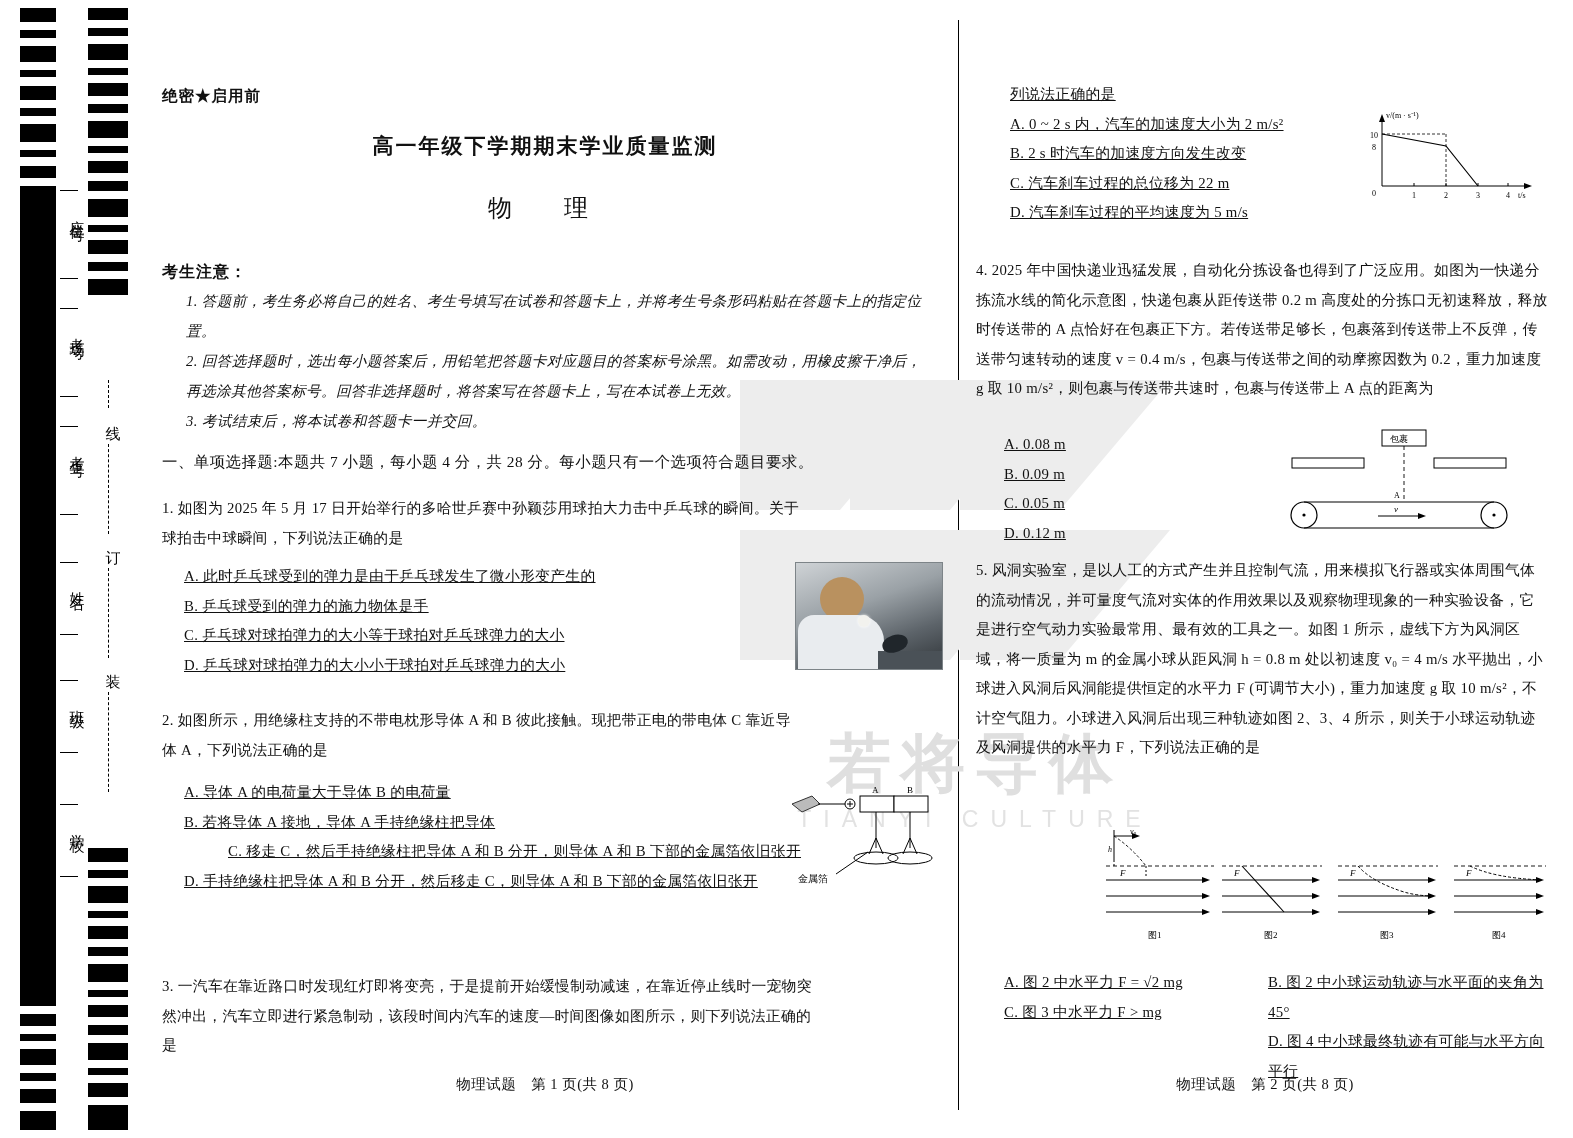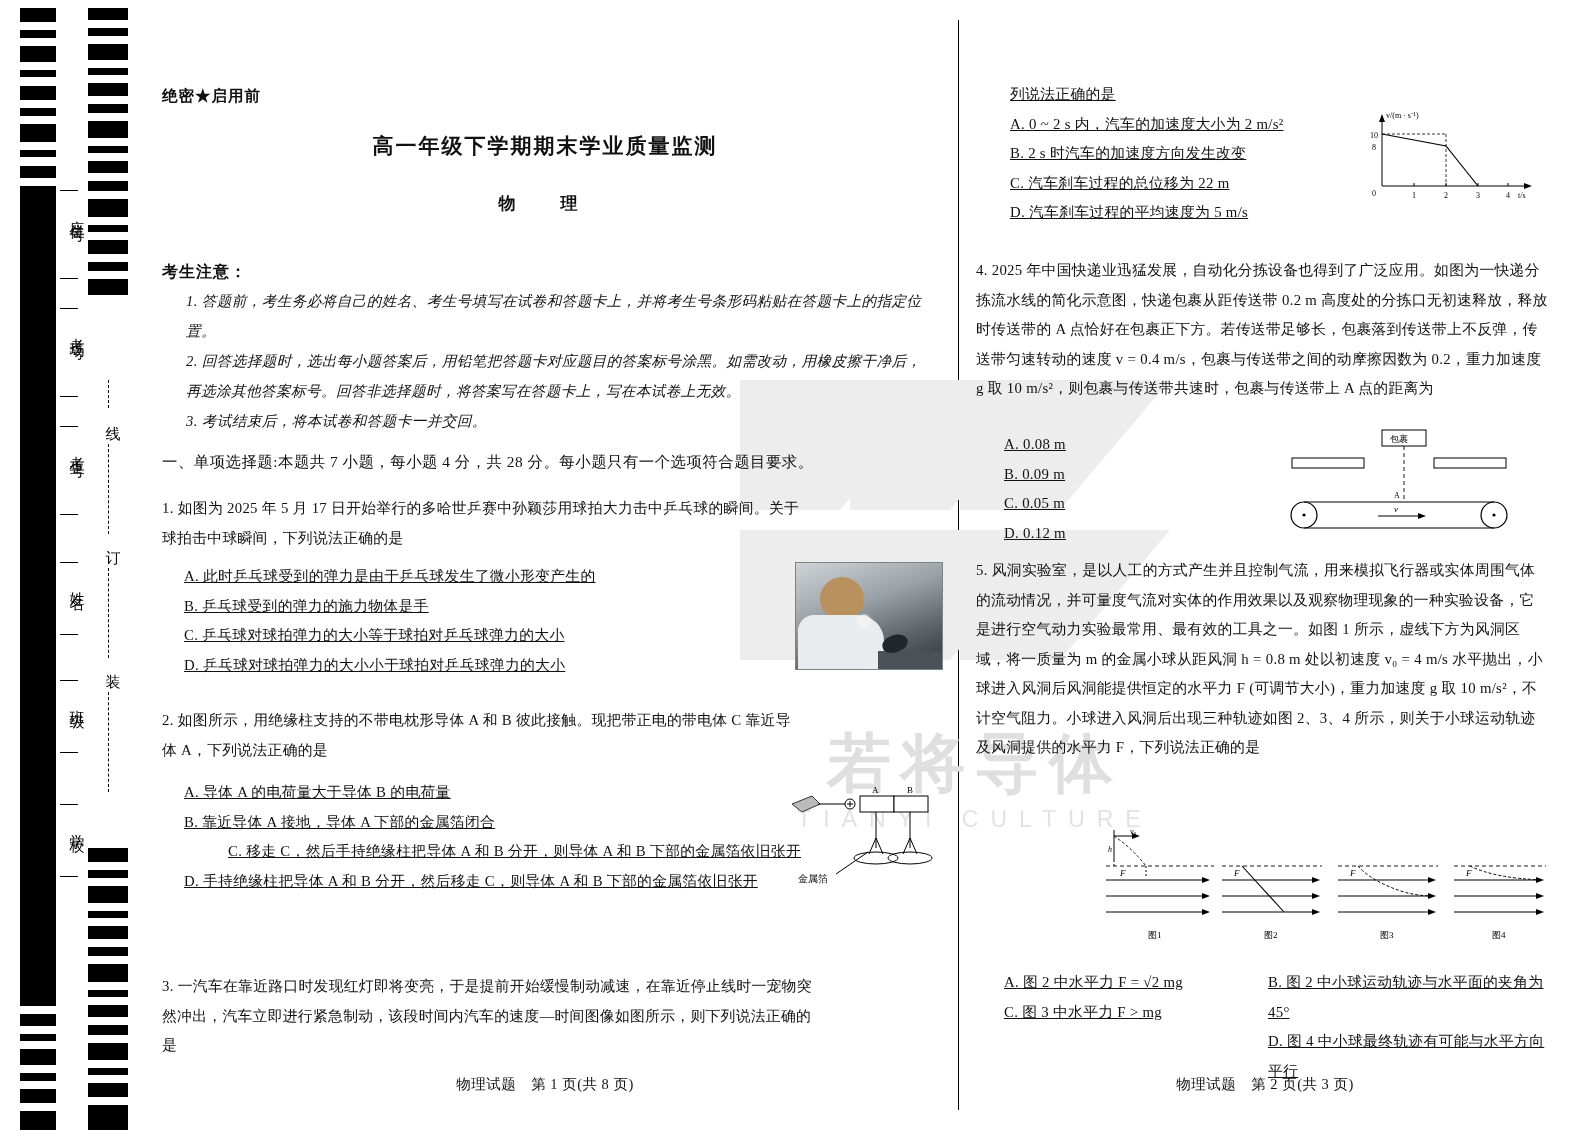--- a/index.html
+++ b/index.html
@@ -60,21 +60,21 @@
   .colL { left:10px; width:790px; }
   .colR { left:836px; width:578px; }
 
   .secret { position:absolute; left:12px; top:86px; font-size:15.5px; font-weight:bold; letter-spacing:1px;}
   .doc-title {
     position:absolute; left:0; top:132px; width:790px; text-align:center;
     font-size:21px; font-weight:bold; letter-spacing:2px;
   }
   .doc-subject {
     position:absolute; left:0; top:192px; width:790px; text-align:center;
-    font-size:17px; font-weight:bold; letter-spacing:14px;
+    font-size:24px; font-weight:normal; letter-spacing:14px;
   }
   .notice-title {
     position:absolute; left:12px; top:262px; font-size:16px; font-weight:bold; letter-spacing:1px;
   }
   .notice {
     position:absolute; left:36px; top:286px; width:740px;
     font-size:14.6px; line-height:30px; letter-spacing:0.4px;font-style:italic;
   }
 
   .sec-head {
@@ -288,21 +288,21 @@
         <div class="paddle"></div>
         <div class="ball"></div>
       </div>
 
       <div class="q qL" style="top:706px;">
         <span>2.</span>
         <span>如图所示，用绝缘柱支持的不带电枕形导体 A 和 B 彼此接触。现把带正电的带电体 C 靠近导体 A，下列说法正确的是</span>
       </div>
       <div class="q" style="left:34px; top:778px; width:620px;">
         <div class="opt">A. 导体 A 的电荷量大于导体 B 的电荷量</div>
-        <div class="opt">B. 靠近导体 A 接地，导体 A 下部的金属箔闭合</div>
+        <div class="opt">B. 若将导体 A 接地，导体 A 手持绝缘柱把导体</div>
         <div class="opt hang">C. 移走 C，然后手持绝缘柱把导体 A 和 B 分开，则导体 A 和 B 下部的金属箔依旧张开</div>
         <div class="opt">D. 手持绝缘柱把导体 A 和 B 分开，然后移走 C，则导体 A 和 B 下部的金属箔依旧张开</div>
       </div>
 
       <div class="figbox" style="left:640px; top:782px;">
         <svg width="152" height="110" viewBox="0 0 152 110">
 
           <polygon points="2,22 22,14 30,22 12,30" fill="#bbb" stroke="#333" stroke-width="1"></polygon>
           <line x1="28" y1="22" x2="56" y2="22" stroke="#000" stroke-width="1"></line>
           <circle cx="60" cy="22" r="5" fill="#fff" stroke="#000" stroke-width="1"></circle>
@@ -483,16 +483,16 @@
 
       <div class="rq" style="left:28px; top:968px; width:250px;">
         <div class="opt">A. 图 2 中水平力 F = √2 mg</div>
         <div class="opt">C. 图 3 中水平力 F &gt; mg</div>
       </div>
       <div class="rq" style="left:292px; top:968px; width:290px;">
         <div class="opt">B. 图 2 中小球运动轨迹与水平面的夹角为 45°</div>
         <div class="opt">D. 图 4 中小球最终轨迹有可能与水平方向平行</div>
       </div>
 
-      <div class="footerR">物理试题　第 2 页(共 3 页)</div>
+      <div class="footerR">物理试题　第 2 页(共 8 页)</div>
     </div>
   </div>
 </div>
 
 </body></html>

